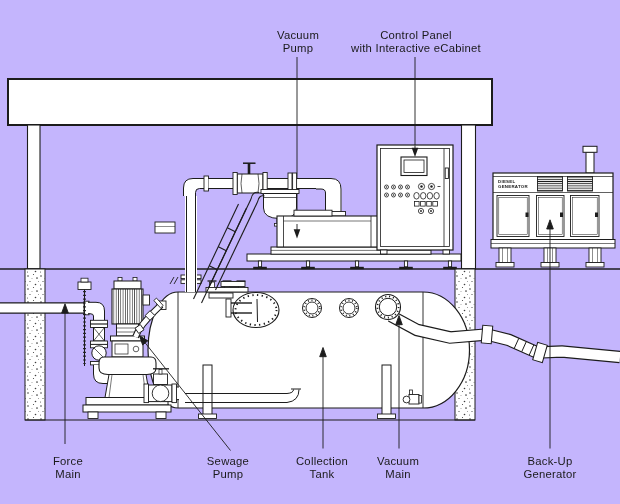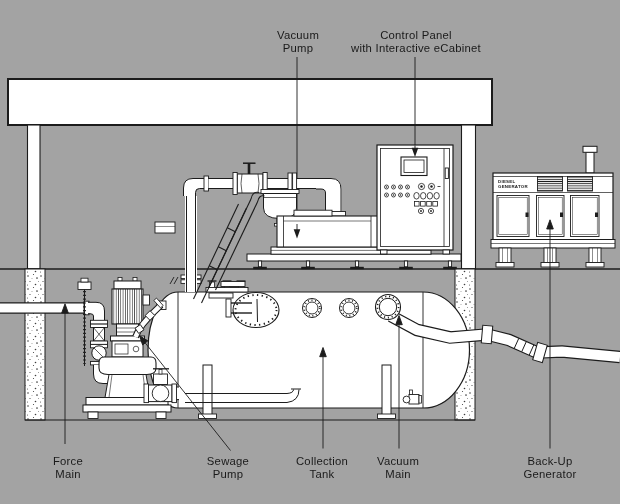--- a/index.html
+++ b/index.html
@@ -1,16 +1,16 @@
 <!DOCTYPE html>
 <html><head>
 <meta charset="utf-8">
 <style>
   html,body{margin:0;padding:0;background:#ffffff;}
-  .stage{width:620px;height:504px;background:#a3a3a3;position:relative;overflow:hidden;}
+  .stage{width:620px;height:504px;background:#c4b5fd;position:relative;overflow:hidden;}
   svg{display:block;}
   .lbl{font-family:"Liberation Sans", sans-serif;font-size:11.3px;letter-spacing:.25px;fill:#1a1a1a;text-anchor:middle;}
   .np{font-family:"Liberation Sans", sans-serif;font-size:4.4px;font-weight:bold;letter-spacing:.25px;fill:#1a1a1a;text-anchor:start;}
   .ln{stroke:#1c1c1c;fill:none;}
   .wh{fill:#ffffff;stroke:#1c1c1c;}
   .dk{fill:#1c1c1c;stroke:none;}
 </style>
 </head>
 <body>
 

